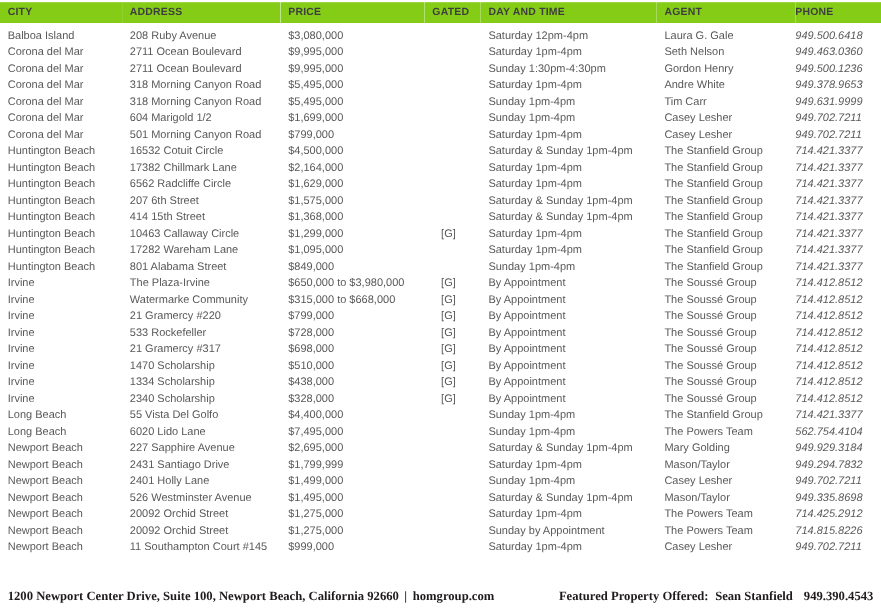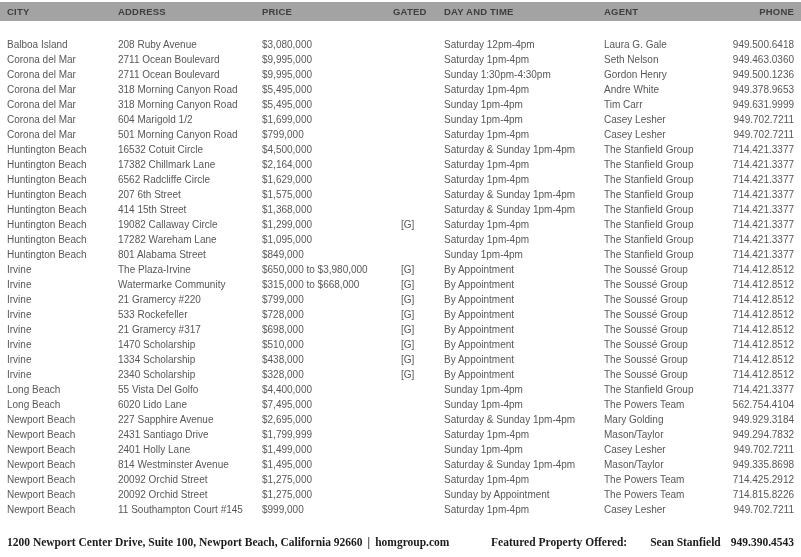--- a/index.html
+++ b/index.html
@@ -18,63 +18,63 @@
     margin-top: 2px;
   }
   table.listings col.c-city    { width: 111px; }
   table.listings col.c-address { width: 144px; }
   table.listings col.c-price   { width: 131px; }
   table.listings col.c-gated   { width: 51px;  }
   table.listings col.c-time    { width: 160px; }
   table.listings col.c-agent   { width: 126px; }
   table.listings col.c-phone   { width: 78px;  }
   thead th {
-    background: #a3a3a3;
+    background: #84cc16;
     color: #3e3e40;
     font-size: 9.5px;
     font-weight: 700;
     letter-spacing: 0.2px;
     text-align: left;
     height: 19px;
     padding: 0 0 0 7px;
     white-space: nowrap;
     overflow: hidden;
   }
-  thead th.col-phone { text-align: right; padding: 0 7px 0 0; }
+  thead th.col-phone { padding: 0 7px 0 0; }
   tbody td {
     color: #58585a;
     font-size: 10px;
     height: 15px;
     line-height: 15px;
     padding: 0 0 0 7px;
     white-space: nowrap;
     overflow: hidden;
     vertical-align: middle;
   }
-  tbody tr:first-child td { padding-top: 16px; }
+  tbody tr:first-child td { padding-top: 4px; }
   tbody td.col-gated { padding-left: 15px; }
-  tbody td.col-phone { text-align: right; padding: 0 7px 0 0; }
+  tbody td.col-phone { text-align: left; padding: 0 7px 0 0; font-style: italic; }
   .footer {
     position: absolute;
     left: 0;
     right: 0;
     top: 536px;
     display: flex;
     justify-content: space-between;
     align-items: baseline;
     padding: 0 7px 0 7px;
     font-family: "Liberation Serif", serif;
     font-weight: 700;
     font-size: 11.5px;
     color: #1f1b1c;
     white-space: nowrap;
   }
   .footer .sep { margin: 0 5px; }
   .footer .website { color: #1f1b1c; text-decoration: none; cursor: pointer; }
-  .footer .fp-label { margin-right: 23px; }
+  .footer .fp-label { margin-right: 6px; }
   .footer .fp-agent { margin-right: 10px; }
 </style>
 </head>
 <body>
 
 <table class="listings">
   <colgroup>
     <col class="c-city">
       <col class="c-address">
       <col class="c-price">
@@ -198,21 +198,21 @@
         <td class="col-city">Huntington Beach</td>
         <td class="col-address">414 15th Street</td>
         <td class="col-price">$1,368,000</td>
         <td class="col-gated"></td>
         <td class="col-time">Saturday &amp; Sunday 1pm-4pm</td>
         <td class="col-agent">The Stanfield Group</td>
         <td class="col-phone">714.421.3377</td>
       </tr>
       <tr>
         <td class="col-city">Huntington Beach</td>
-        <td class="col-address">19082 Callaway Circle</td>
+        <td class="col-address">10463 Callaway Circle</td>
         <td class="col-price">$1,299,000</td>
         <td class="col-gated">[G]</td>
         <td class="col-time">Saturday 1pm-4pm</td>
         <td class="col-agent">The Stanfield Group</td>
         <td class="col-phone">714.421.3377</td>
       </tr>
       <tr>
         <td class="col-city">Huntington Beach</td>
         <td class="col-address">17282 Wareham Lane</td>
         <td class="col-price">$1,095,000</td>
@@ -342,21 +342,21 @@
         <td class="col-city">Newport Beach</td>
         <td class="col-address">2401 Holly Lane</td>
         <td class="col-price">$1,499,000</td>
         <td class="col-gated"></td>
         <td class="col-time">Sunday 1pm-4pm</td>
         <td class="col-agent">Casey Lesher</td>
         <td class="col-phone">949.702.7211</td>
       </tr>
       <tr>
         <td class="col-city">Newport Beach</td>
-        <td class="col-address">814 Westminster Avenue</td>
+        <td class="col-address">526 Westminster Avenue</td>
         <td class="col-price">$1,495,000</td>
         <td class="col-gated"></td>
         <td class="col-time">Saturday &amp; Sunday 1pm-4pm</td>
         <td class="col-agent">Mason/Taylor</td>
         <td class="col-phone">949.335.8698</td>
       </tr>
       <tr>
         <td class="col-city">Newport Beach</td>
         <td class="col-address">20092 Orchid Street</td>
         <td class="col-price">$1,275,000</td>

